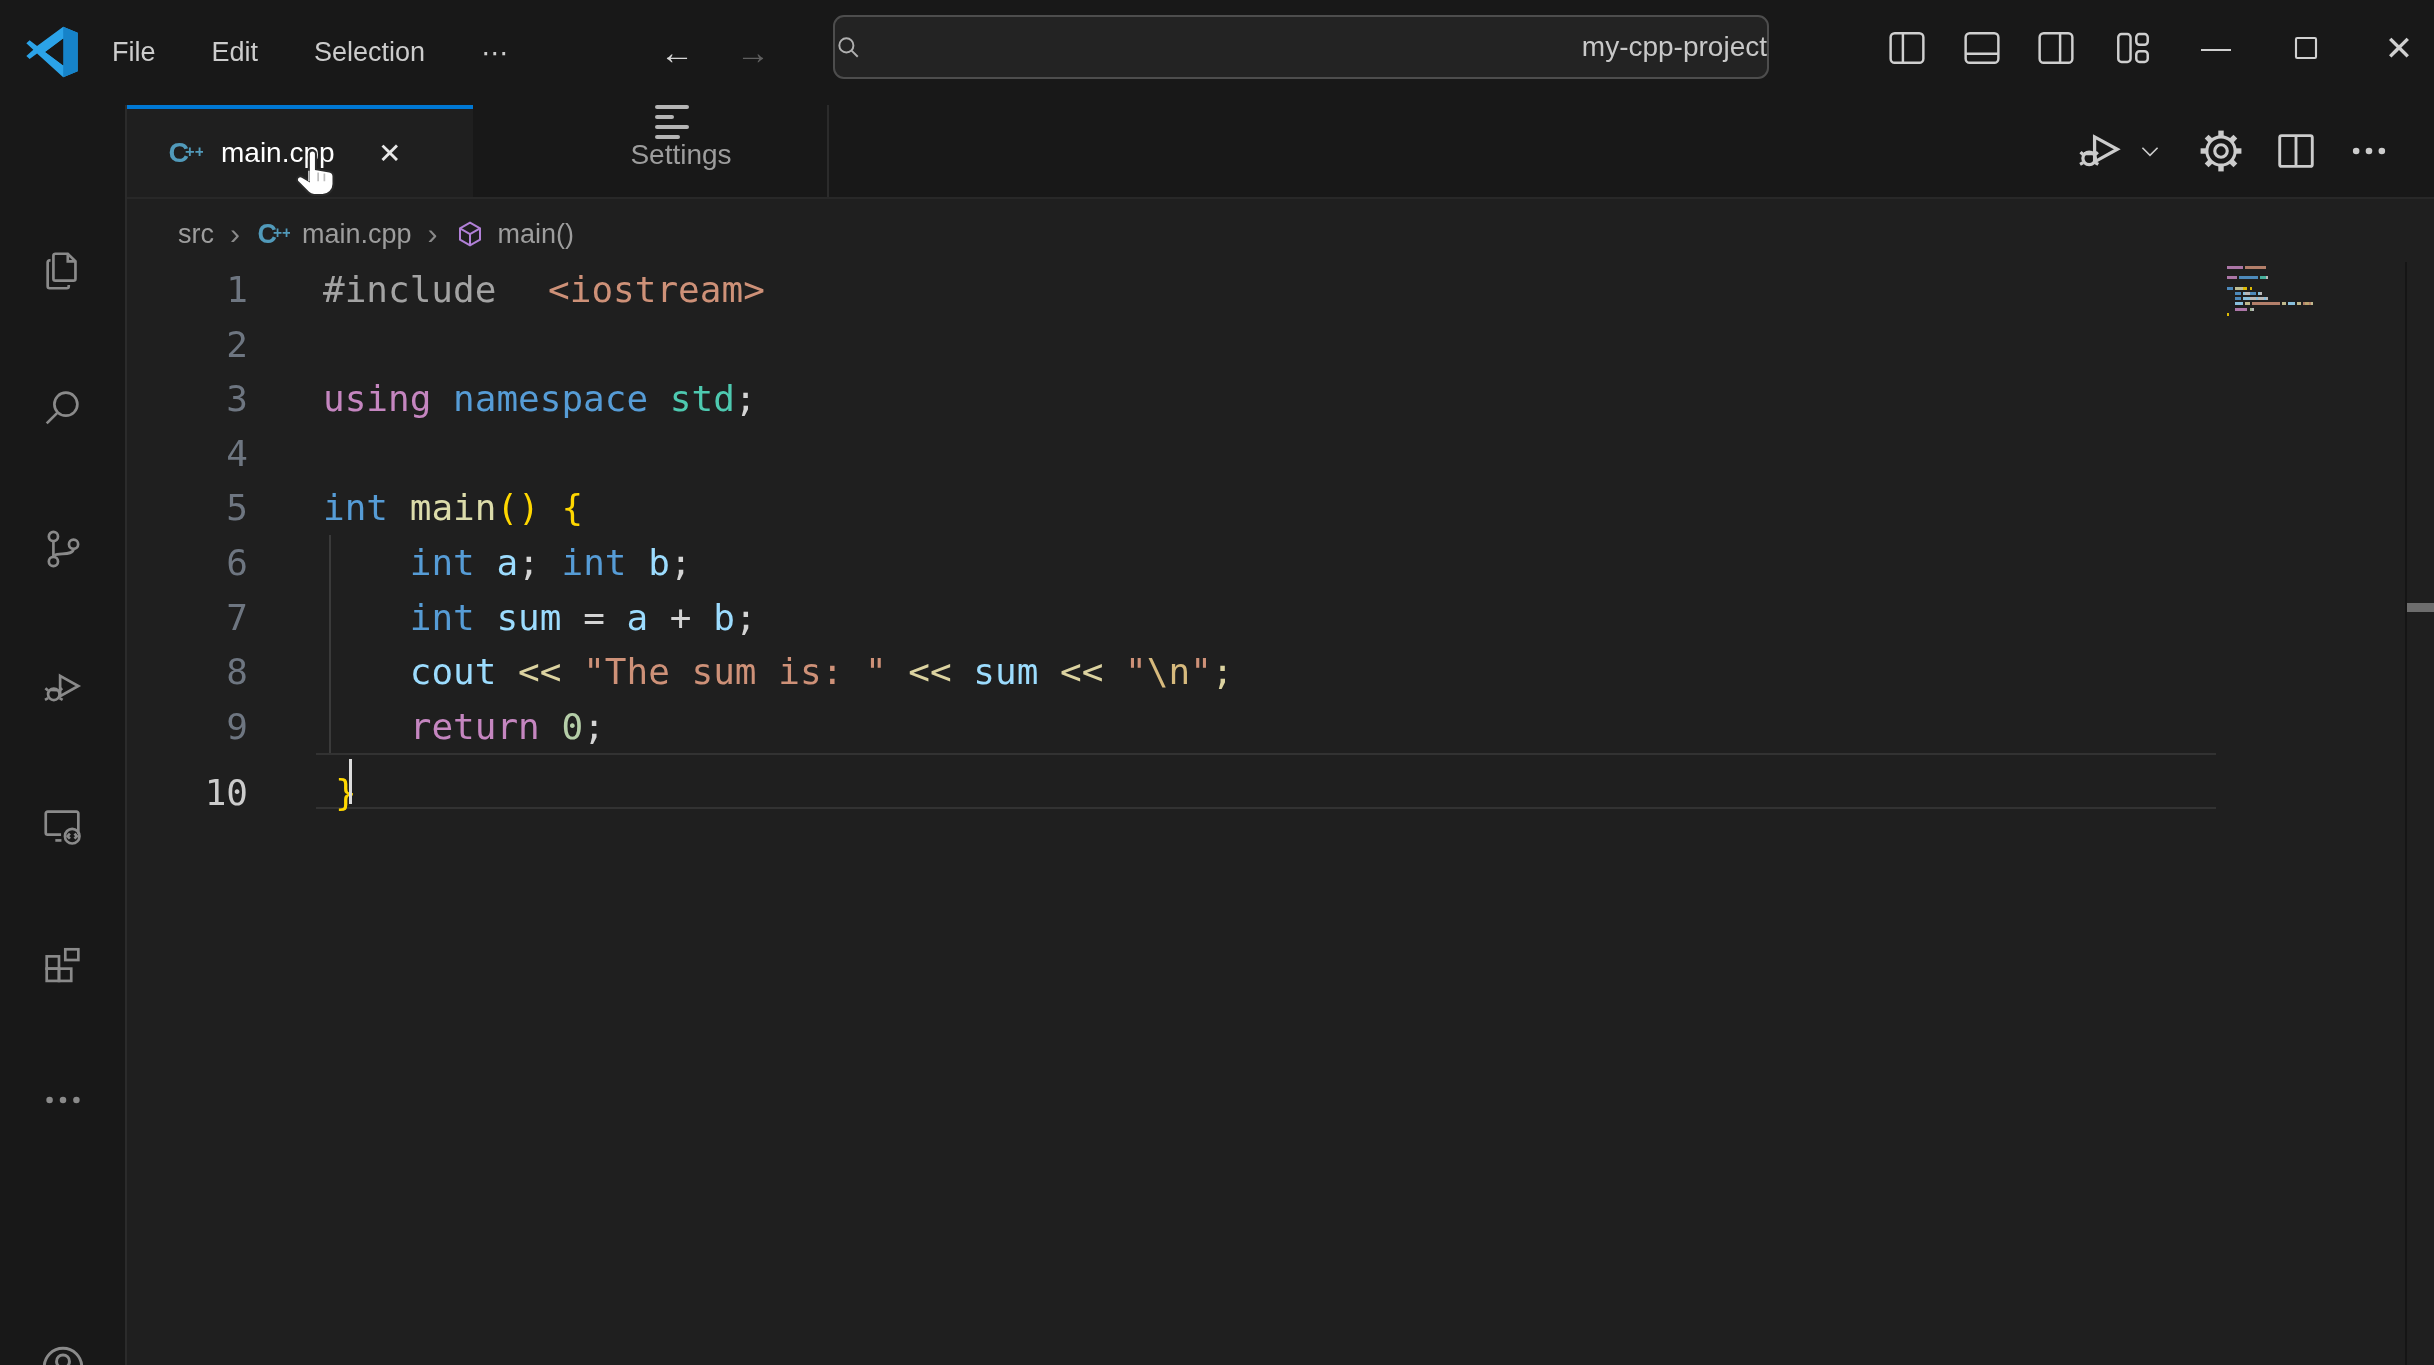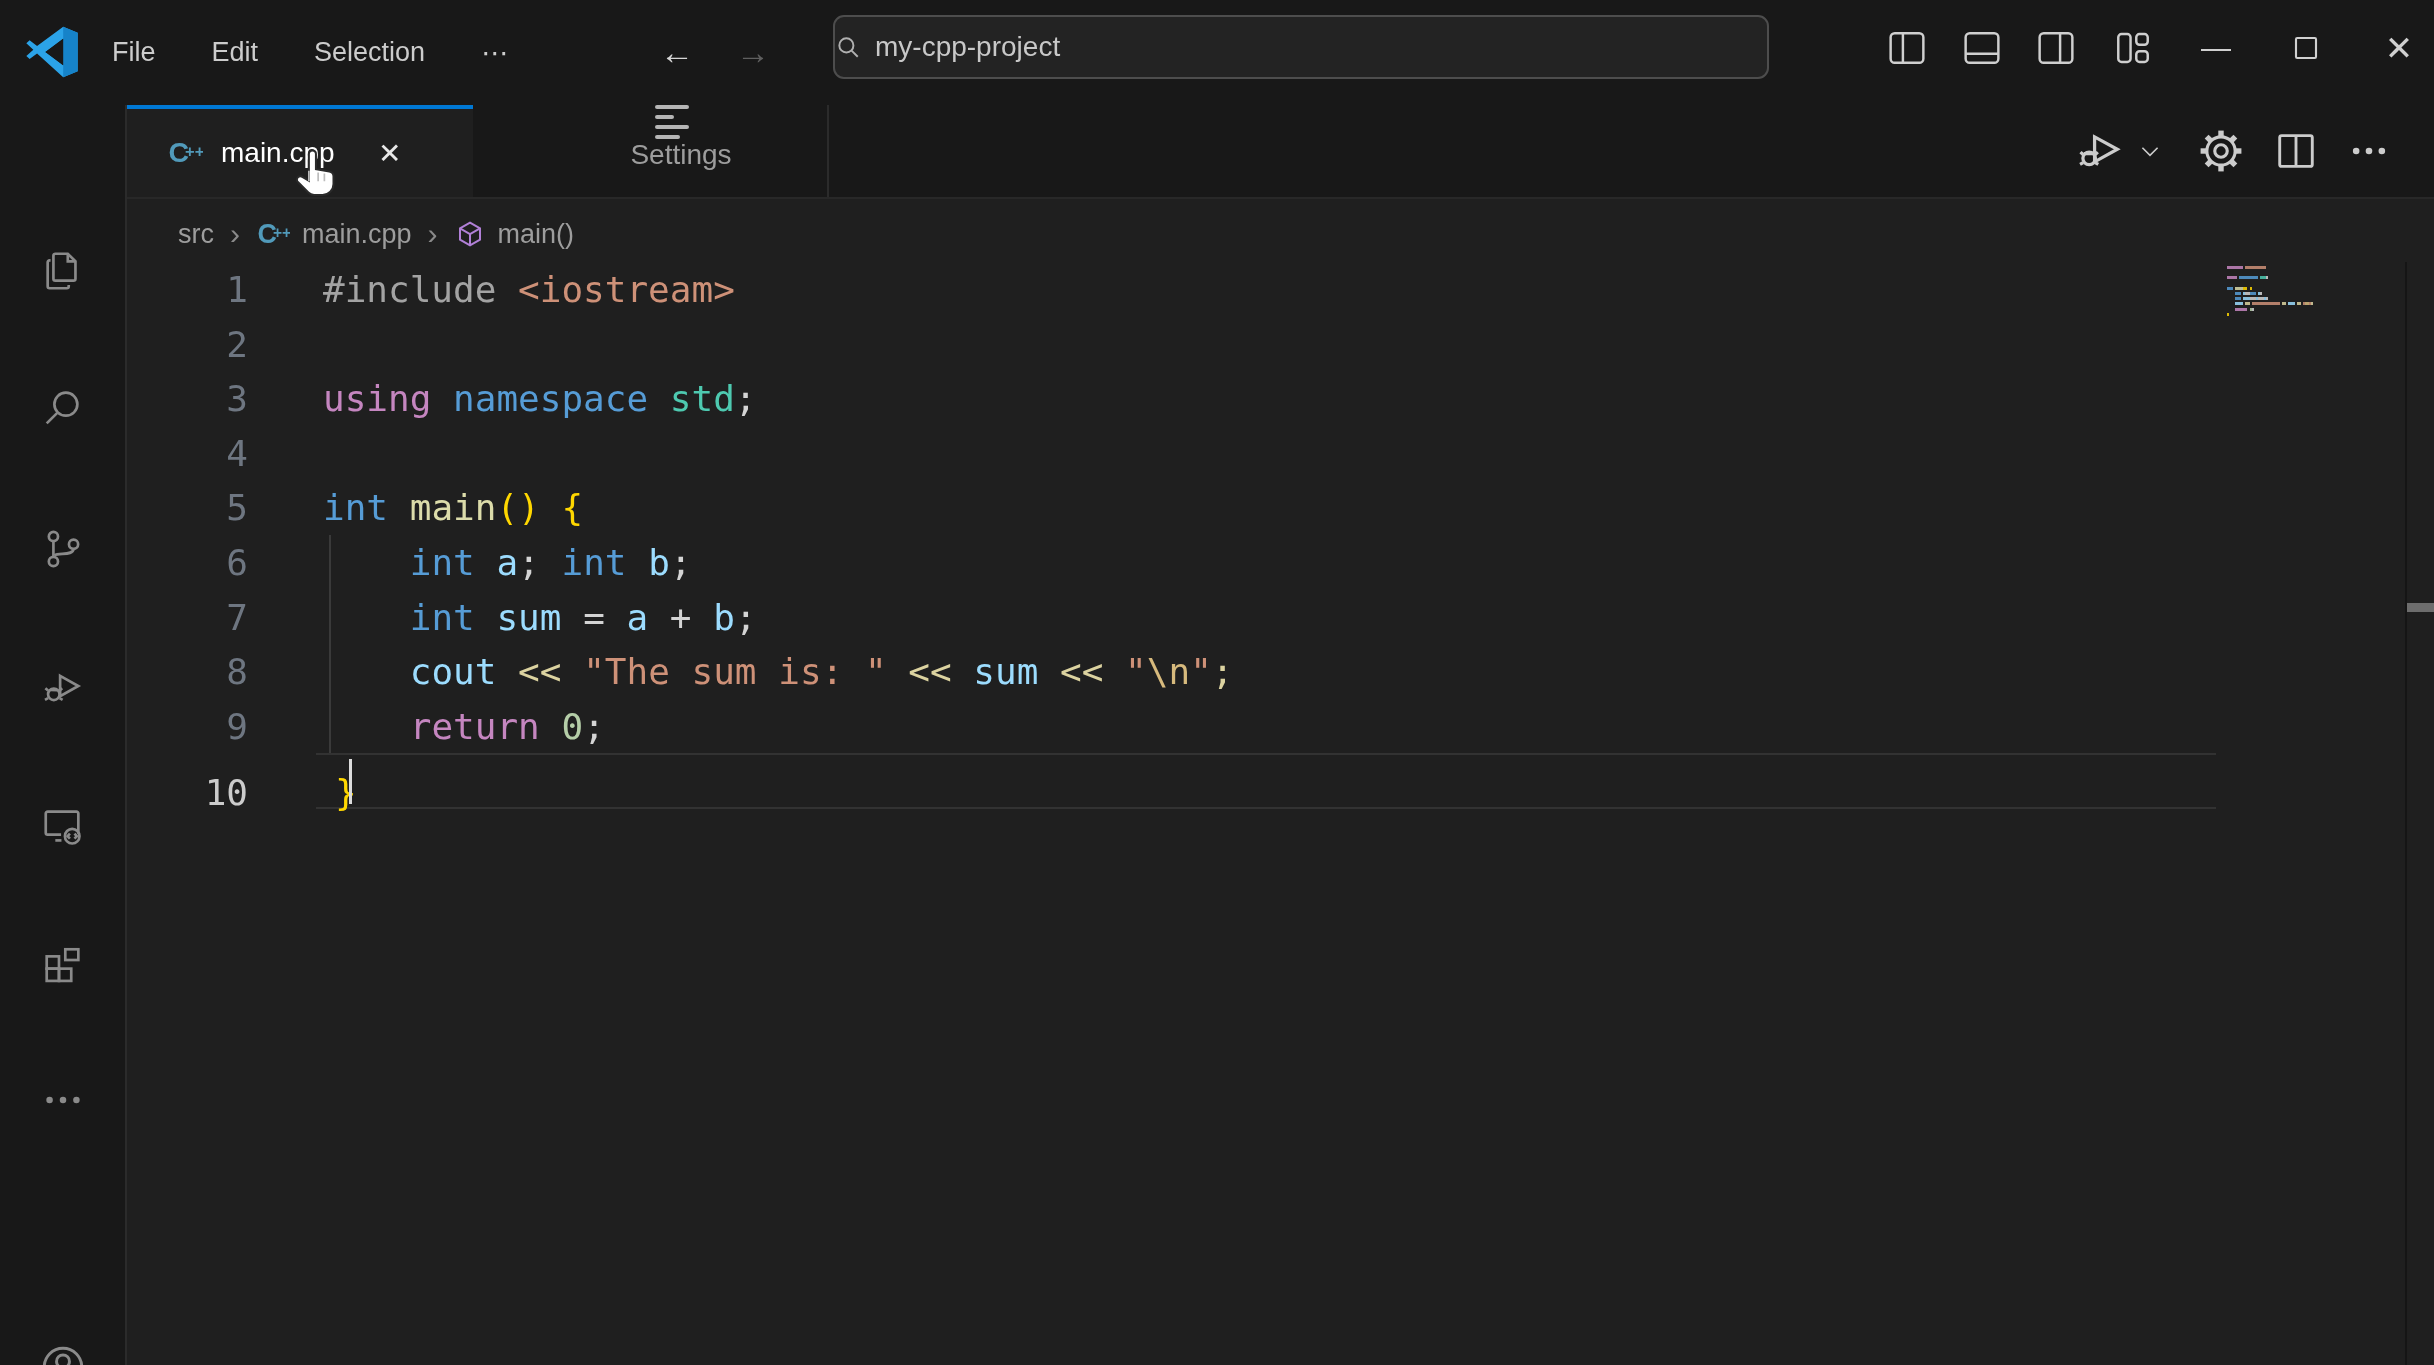--- a/index.html
+++ b/index.html
@@ -13,21 +13,21 @@
   #logo { left:24px; top:24px; width:56px; height:56px; }
   #menubar { left:112px; top:0; height:105px; display:flex; align-items:center; gap:56px; }
   .menu-item { color:#cccccc; font-size:27px; cursor:default; }
   .menu-ellipsis { color:#cccccc; font-size:27px; letter-spacing:3px; }
   #nav-arrows { left:660px; top:0; height:105px; display:flex; align-items:center; gap:42px; }
   .nav-arrow { font-size:34px; }
   #nav-back { color:#d6d6d6; }
   #nav-fwd { color:#5f5f5f; }
   #command-center { left:833px; top:15px; width:936px; height:64px; background:#232323;
         border:2px solid #4d4d4d; border-radius:11px; display:flex; align-items:center;
-        justify-content:flex-start; gap:14px; color:#c8c8c8; font-size:28px; }
+        justify-content:space-between; gap:14px; color:#c8c8c8; font-size:28px; }
   .wc-btn { top:0; height:96px; width:64px; display:flex; align-items:center; justify-content:center; }
   .wc-btn svg { display:block; }
   #btn-minimize { color:#d0d0d0; font-size:30px; }
   #btn-close { color:#d0d0d0; font-size:34px; font-weight:300; }
 
   
   #activitybar { left:0; top:105px; width:127px; height:1260px; background:#181818;
         border-right:2px solid #2b2b2b; }
   .act-item { position:absolute; left:0; width:125px; height:80px; display:flex;
         align-items:center; justify-content:center; }
@@ -304,21 +304,21 @@
         </g>
       </svg>
       <span>main()</span>
     </span>
   </div>
 
   <div id="editor" class="abs">
     <div id="current-line" class="abs"></div>
     <div id="indent-guide" class="abs"></div>
     <div id="code-lines">
-        <div class="code-line" style="top: 0px;"><span class="ln">1</span><span class="lc"><span style="color: #a3a3a3;">#include</span><span style="color: rgb(212, 212, 212);"> </span><span style="color: rgb(206, 145, 120);">&lt;iostream&gt;</span></span></div>
+        <div class="code-line" style="top: 0px;"><span class="ln">1</span><span class="lc"><span style="color: #a3a3a3;">#include</span><span style="color: rgb(212, 212, 212);"> </span><span style="color: rgb(206, 145, 120); margin-left: 30px;">&lt;iostream&gt;</span></span></div>
         <div class="code-line" style="top: 54.6px;"><span class="ln">2</span><span class="lc"></span></div>
         <div class="code-line" style="top: 109.2px;"><span class="ln">3</span><span class="lc"><span style="color: rgb(197, 134, 192);">using</span><span style="color: rgb(212, 212, 212);"> </span><span style="color: rgb(86, 156, 214);">namespace</span><span style="color: rgb(212, 212, 212);"> </span><span style="color: rgb(78, 201, 176);">std</span><span style="color: rgb(212, 212, 212);">;</span></span></div>
         <div class="code-line" style="top: 163.8px;"><span class="ln">4</span><span class="lc"></span></div>
         <div class="code-line" style="top: 218.4px;"><span class="ln">5</span><span class="lc"><span style="color: rgb(86, 156, 214);">int</span><span style="color: rgb(212, 212, 212);"> </span><span style="color: rgb(220, 220, 170);">main</span><span style="color: rgb(255, 215, 0);">()</span><span style="color: rgb(212, 212, 212);"> </span><span style="color: rgb(255, 215, 0);">{</span></span></div>
         <div class="code-line" style="top: 273px;"><span class="ln">6</span><span class="lc"><span style="color: rgb(212, 212, 212);">    </span><span style="color: rgb(86, 156, 214);">int</span><span style="color: rgb(212, 212, 212);"> </span><span style="color: rgb(156, 220, 254);">a</span><span style="color: rgb(212, 212, 212);">; </span><span style="color: rgb(86, 156, 214);">int</span><span style="color: rgb(212, 212, 212);"> </span><span style="color: rgb(156, 220, 254);">b</span><span style="color: rgb(212, 212, 212);">;</span></span></div>
         <div class="code-line" style="top: 327.6px;"><span class="ln">7</span><span class="lc"><span style="color: rgb(212, 212, 212);">    </span><span style="color: rgb(86, 156, 214);">int</span><span style="color: rgb(212, 212, 212);"> </span><span style="color: rgb(156, 220, 254);">sum</span><span style="color: rgb(212, 212, 212);"> = </span><span style="color: rgb(156, 220, 254);">a</span><span style="color: rgb(212, 212, 212);"> + </span><span style="color: rgb(156, 220, 254);">b</span><span style="color: rgb(212, 212, 212);">;</span></span></div>
         <div class="code-line" style="top: 382.2px;"><span class="ln">8</span><span class="lc"><span style="color: rgb(212, 212, 212);">    </span><span style="color: rgb(156, 220, 254);">cout</span><span style="color: rgb(212, 212, 212);"> </span><span style="color: rgb(220, 211, 160);">&lt;&lt;</span><span style="color: rgb(212, 212, 212);"> </span><span style="color: rgb(206, 145, 120);">"The sum is: "</span><span style="color: rgb(212, 212, 212);"> </span><span style="color: rgb(220, 211, 160);">&lt;&lt;</span><span style="color: rgb(212, 212, 212);"> </span><span style="color: rgb(156, 220, 254);">sum</span><span style="color: rgb(212, 212, 212);"> </span><span style="color: rgb(220, 211, 160);">&lt;&lt;</span><span style="color: rgb(212, 212, 212);"> </span><span style="color: rgb(206, 145, 120);">"</span><span style="color: rgb(215, 186, 125);">\n</span><span style="color: rgb(206, 145, 120);">"</span><span style="color: rgb(220, 211, 160);">;</span></span></div>
         <div class="code-line" style="top: 436.8px;"><span class="ln">9</span><span class="lc"><span style="color: rgb(212, 212, 212);">    </span><span style="color: rgb(197, 134, 192);">return</span><span style="color: rgb(212, 212, 212);"> </span><span style="color: rgb(181, 206, 168);">0</span><span style="color: rgb(212, 212, 212);">;</span></span></div>
         <div class="code-line" style="top: 503px; gap: 12px;"><span class="ln active">10</span><span class="lc"><span style="color: rgb(255, 215, 0);">}</span></span></div>
       </div>

